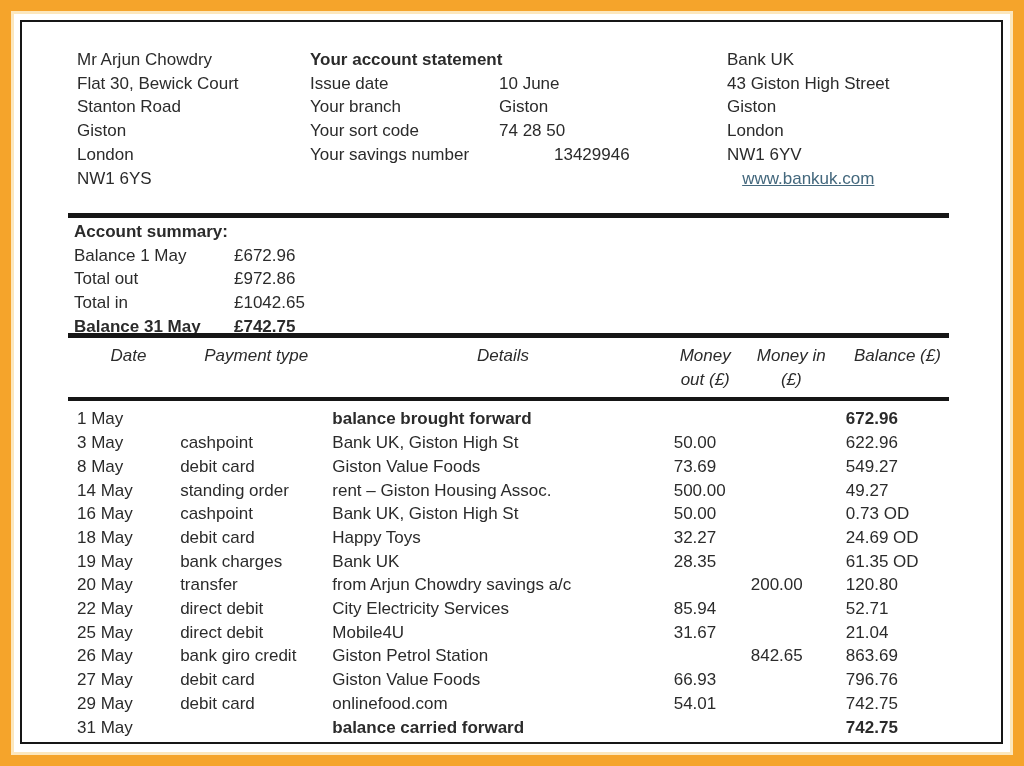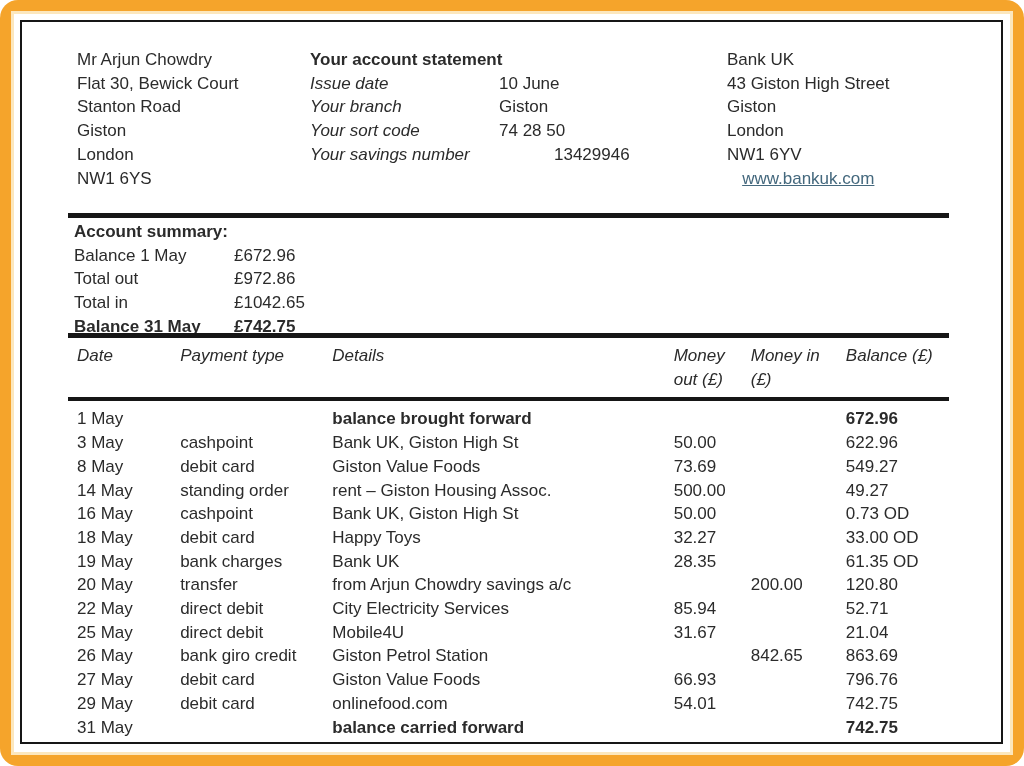--- a/index.html
+++ b/index.html
@@ -4,42 +4,41 @@
 <style>
   * { margin:0; padding:0; box-sizing:border-box; }
   html,body { background:#fff; }
   .page {
     position:relative;
     width:1024px; height:766px;
     background:#F5A42B;
     font-family:"Liberation Sans","DejaVu Sans",sans-serif;
     color:#2b2b2b;
     overflow:hidden;
-    border-radius:18px;
   }
   .mat {
     position:absolute; left:11px; top:11px; right:11px; bottom:11px;
     background:#fff;
     border:3px solid #fce7bd;
   }
   .doc {
     position:absolute; left:20px; top:20px;
     width:983px; height:724px;
     border:2px solid #161616;
     background:#fff;
     font-size:17px;
     line-height:23.7px;
   }
   
   .block { position:absolute; top:26px; white-space:nowrap; }
   .customer-block { left:55px; }
   .meta-block { left:288px; }
   .bank-block { left:705px; }
   .bold { font-weight:700; }
-  .meta-row .label { display:inline-block; width:189px;font-style:italic; }
+  .meta-row .label { display:inline-block; width:189px; }
   .meta-row:last-child .value { padding-left:55px; }
   .site-link { color:#44687D; text-decoration:underline; cursor:pointer;text-align:center; }
 
   
   .rule-top {
     position:absolute; left:46px; top:191px;
     width:881px; height:5px; background:#161616;
   }
   .summary-block { position:absolute; left:52px; top:198px; }
   .summary-row .label { display:inline-block; width:160px; }
@@ -57,21 +56,21 @@
   .tx-table col.c-type    { width:152px; }
   .tx-table col.c-details { width:341px; }
   .tx-table col.c-out     { width:77px;  }
   .tx-table col.c-in      { width:95px;  }
   .tx-table col.c-bal     { width:103px; }
   .tx-table th, .tx-table td {
     text-align:left; font-weight:400;
     vertical-align:top; padding:0;
     overflow:visible; white-space:nowrap;
   }
-  .tx-table th { white-space:normal; }
+  .tx-table th { white-space:normal;text-align:center; }
   .tx-table thead th {
     font-style:italic;
     border-top:5px solid #161616;
     border-bottom:4px solid #161616;
     padding-top:6px; padding-bottom:6px;
     height:53px;
   }
   .tx-table th:first-child, .tx-table td:first-child { padding-left:9px; }
   .tx-table th.h-out { padding-right:14px; }
   .tx-table th.h-in  { padding-right:14px; }
@@ -197,21 +196,21 @@
           <td class="cell-out">50.00</td>
           <td class="cell-in"></td>
           <td class="cell-balance">0.73 OD</td>
         </tr>
           <tr>
           <td class="cell-date">18 May</td>
           <td class="cell-type">debit card</td>
           <td class="cell-details">Happy Toys</td>
           <td class="cell-out">32.27</td>
           <td class="cell-in"></td>
-          <td class="cell-balance">33.00 OD</td>
+          <td class="cell-balance">24.69 OD</td>
         </tr>
           <tr>
           <td class="cell-date">19 May</td>
           <td class="cell-type">bank charges</td>
           <td class="cell-details">Bank UK</td>
           <td class="cell-out">28.35</td>
           <td class="cell-in"></td>
           <td class="cell-balance">61.35 OD</td>
         </tr>
           <tr>

